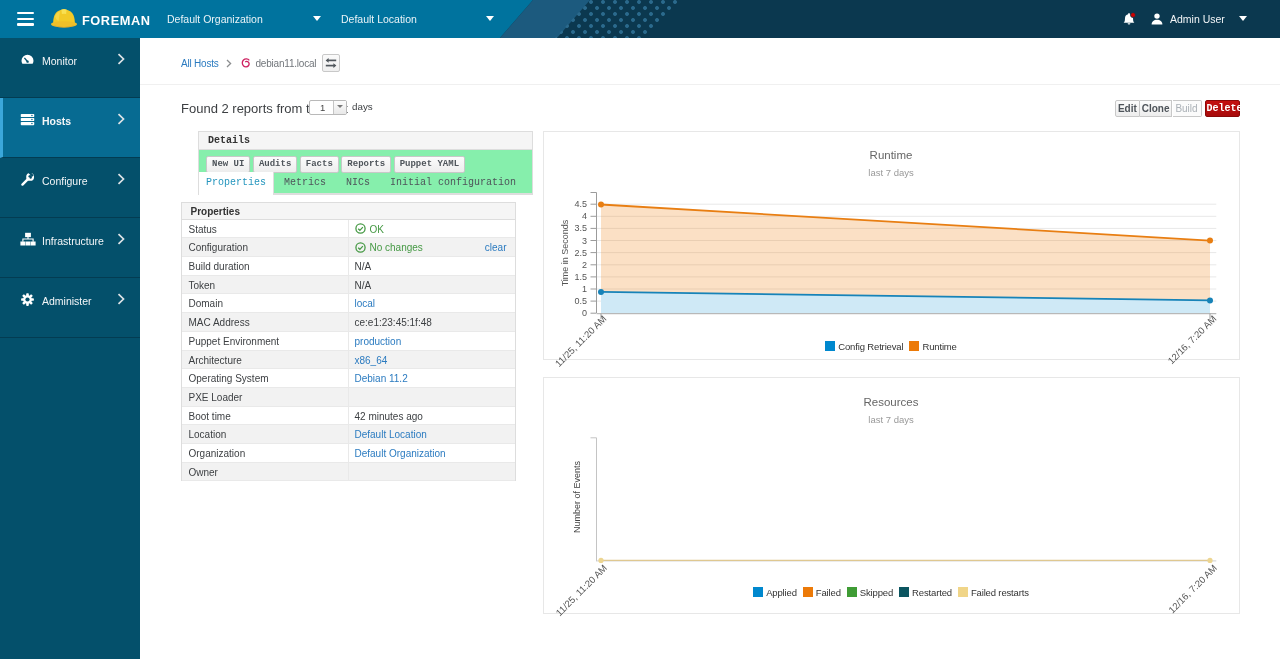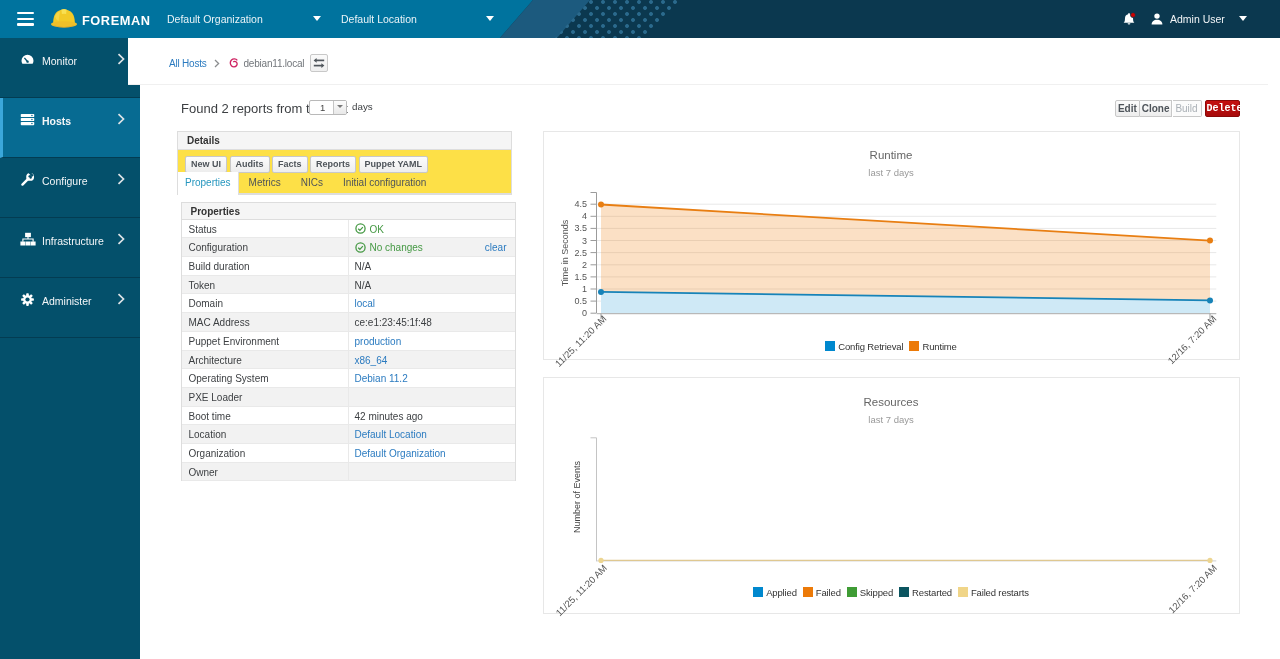--- a/index.html
+++ b/index.html
@@ -22,35 +22,35 @@
 
 #sidebar{position:absolute;left:0;top:38px;width:140px;height:621px;background:#04506b;}
 .nav-item{position:relative;height:60px;border-bottom:1px solid #033c52;color:#f4f6f8;font-size:10.5px;}
 .nav-item .lbl{position:absolute;left:42px;top:17px;}
 .nav-item .ico{position:absolute;left:20px;top:14px;width:15px;height:15px;}
 .nav-item .chev{position:absolute;right:15px;top:15px;}
 .nav-item.active{background:#076b92;border-left:3px solid #3ba7da;}
 .nav-item.active .ico{left:17px;}
 .nav-item.active .lbl{left:39px;font-weight:bold;}
 
-#crumbbar{position:absolute;left:128px;top:38px;width:1140px;height:47px;background:#fff;border-bottom:1px solid #f0f0f0;}
+#crumbbar{position:absolute;left:140px;top:38px;width:1140px;height:47px;background:#fff;border-bottom:1px solid #f0f0f0;}
 #crumb{position:absolute;left:41px;top:16px;font-size:10px;letter-spacing:-0.2px;color:#6a6e73;height:20px;line-height:18px;}
 #crumb a{color:#2b7bc0;text-decoration:none;}
 #switchbtn{position:relative;display:inline-block;width:18px;height:18px;border:1px solid #c8c8c8;border-radius:2px;background:linear-gradient(#fafafa,#efefef);vertical-align:-5px;margin-left:6px;}
 #toolbar-txt{position:absolute;left:181px;top:101px;font-size:13px;color:#3c3f42;}
 #daysel{position:absolute;left:309px;top:100.4px;width:38px;height:14.6px;border:1px solid #b9b9b9;border-radius:2px;background:#fff;font-size:9.5px;color:#444;}
 #daysel .arr{position:absolute;right:0;top:0;width:13px;height:13px;border-left:1px solid #c5c5c5;background:linear-gradient(#fdfdfd,#e8e8e8);}
 #daystxt{position:absolute;left:352px;top:101px;font-size:9.8px;color:#3c3f42;}
 .btn{position:absolute;top:99.5px;height:17.7px;font-size:10px;line-height:15.7px;text-align:center;color:#333;background:linear-gradient(#fcfcfc,#ededed);border:1px solid #c8c8c8;}
 #btn-edit{left:1115px;width:24.8px;border-radius:2px 0 0 2px;font-weight:bold;color:#4e545a;}
 #btn-clone{left:1139.8px;width:32.7px;border-left:none;font-weight:bold;color:#4e545a;}
 #btn-build{left:1172.5px;width:29px;border-left:none;border-radius:0 2px 2px 0;color:#aab0b6;background:#fbfbfb;}
 #btn-delete{left:1205.4px;width:34.4px;border-radius:2px;background:linear-gradient(#c40f0f,#a80b0b);border-color:#8a0808;color:#fff;font-weight:bold;font-family:Liberation Mono, monospace;}
 
-#details{position:absolute;left:177px;top:130.5px;width:335px;border:1px solid #ddd;background:#fde047;}
+#details{position:absolute;left:198px;top:130.5px;width:335px;border:1px solid #ddd;background:#86efac;font-family:Liberation Mono, monospace;}
 #details .hd{height:18.7px;background:#f5f5f5;border-bottom:1px solid #ddd;font-size:10px;font-weight:bold;color:#333;padding-left:9px;line-height:18.7px;}
 #dbtns{height:21.6px;padding:2.8px 0 0 7px;}
 .sbtn{display:inline-block;height:16.8px;line-height:14.8px;padding:0 5px;font-size:9px;font-weight:bold;color:#4e545a;background:linear-gradient(#fcfcfc,#ededed);border:1px solid #c8c8c8;border-radius:2px;margin-right:2.5px;}
 #dtabs{position:relative;height:22.4px;border-bottom:1px solid #ddd;font-size:10px;}
 #dtabs .tab{display:inline-block;padding:5px 10px 0 10px;color:#4e545a;}
 #dtabs .tab.act{position:relative;color:#2596be;border-right:1px solid #ddd;height:23.4px;background:#fff;padding-left:7px;padding-right:7px;}
 
 #props{position:absolute;left:180.5px;top:201.5px;width:335px;border:1px solid #ddd;border-bottom:none;font-size:10px;color:#3c3f42;}
 #props .hd{height:17.2px;background:#f5f5f5;border-bottom:1px solid #ddd;font-weight:bold;color:#333;padding-left:9px;line-height:17px;font-size:10px;}
 .prow{position:relative;height:18.7px;border-bottom:1px solid #e9e9e9;line-height:17.7px;}

